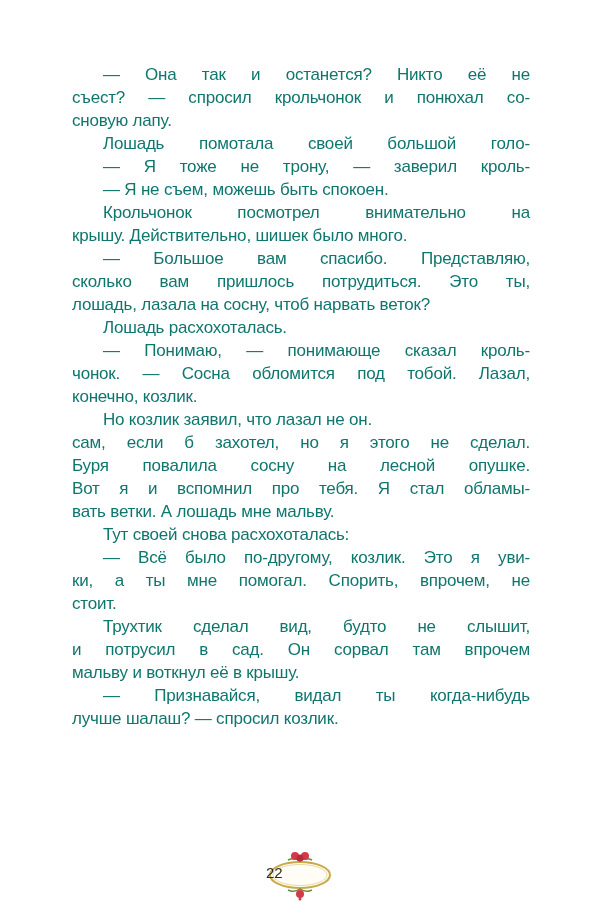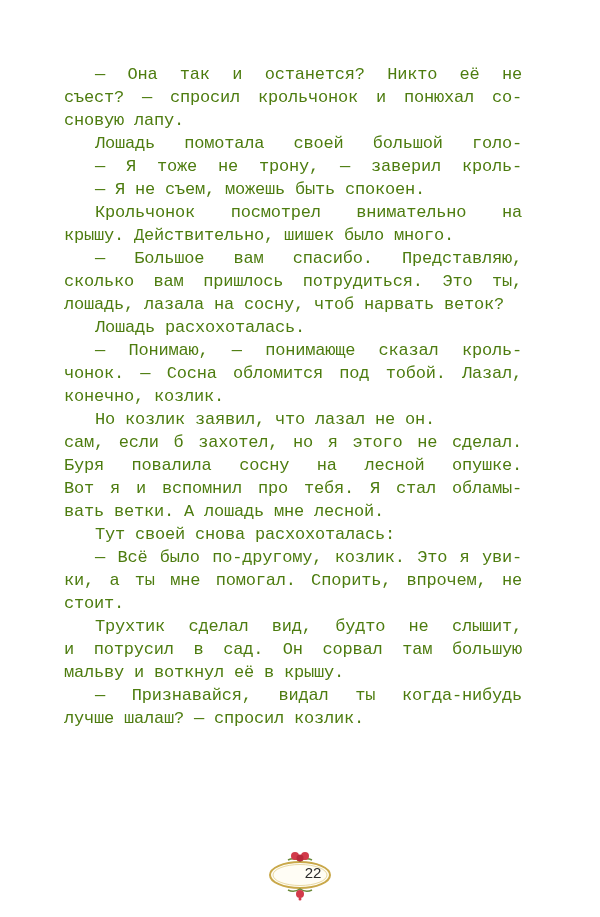--- a/index.html
+++ b/index.html
@@ -1,31 +1,31 @@
 <!DOCTYPE html>
 <html><head>
 <meta charset="utf-8">
 <style>
   html, body { margin: 0; padding: 0; background: #ffffff; }
   body { width: 600px; height: 917px; position: relative; overflow: hidden; }
   .page {
-    position: absolute; left: 64px; top: 63px; width: 458px;
-    font-family: Liberation Mono, monospace;
-    font-size: 17px; line-height: 23.03px; color: #4d7c0f;
+    position: absolute; left: 72px; top: 63px; width: 458px;
+    font-family: Liberation Sans, sans-serif;
+    font-size: 17px; line-height: 23.03px; color: #0f766e;
     letter-spacing: -0.2px;
   }
   .line { display: block; height: 23.03px; white-space: nowrap; text-align: justify; text-align-last: justify; }
   .line.last { text-align-last: left; }
   .line.indent { padding-left: 31px; }
   .folio {
     position: absolute; left: 266px; top: 848px; width: 68px; height: 54px;
   }
   .folio svg { position: absolute; left: 0; top: 0; }
   .folio-num {
-    position: absolute; left: 13px; top: 16px; width: 68px; text-align: center;
+    position: absolute; left: 0; top: 16px; width: 68px; 
     font-family: "Liberation Sans", sans-serif; font-size: 15px; color: #2b2b2b;
   }
 </style>
 </head>
 <body>
 
 <div class="page" id="page-body">
     <span class="line indent">— Она так и останется? Никто её не</span>
     <span class="line">съест? — спросил крольчонок и понюхал со-</span>
     <span class="line last">сновую лапу.</span>
@@ -38,27 +38,27 @@
     <span class="line">сколько вам пришлось потрудиться. Это ты,</span>
     <span class="line last">лошадь, лазала на сосну, чтоб нарвать веток?</span>
     <span class="line indent last">Лошадь расхохоталась.</span>
     <span class="line indent">— Понимаю, — понимающе сказал кроль-</span>
     <span class="line">чонок. — Сосна обломится под тобой. Лазал,</span>
     <span class="line last">конечно, козлик.</span>
     <span class="line indent last">Но козлик заявил, что лазал не он.</span>
     <span class="line">сам, если б захотел, но я этого не сделал.</span>
     <span class="line">Буря повалила сосну на лесной опушке.</span>
     <span class="line">Вот я и вспомнил про тебя. Я стал обламы-</span>
-    <span class="line last">вать ветки. А лошадь мне лесной.</span>
+    <span class="line last">вать ветки. А лошадь мне мальву.</span>
     <span class="line indent last">Тут своей снова расхохоталась:</span>
     <span class="line indent">— Всё было по-другому, козлик. Это я уви-</span>
     <span class="line">ки, а ты мне помогал. Спорить, впрочем, не</span>
     <span class="line last">стоит.</span>
     <span class="line indent">Трухтик сделал вид, будто не слышит,</span>
-    <span class="line">и потрусил в сад. Он сорвал там большую</span>
+    <span class="line">и потрусил в сад. Он сорвал там впрочем</span>
     <span class="line last">мальву и воткнул её в крышу.</span>
     <span class="line indent">— Признавайся, видал ты когда-нибудь</span>
     <span class="line last">лучше шалаш? — спросил козлик.</span>
   </div>
 
 <div class="folio">
   <svg width="68" height="54" viewBox="0 0 68 54">
     <ellipse cx="34" cy="27" rx="30" ry="13" fill="#fffdf5" stroke="#c9a84a" stroke-width="2"></ellipse>
     <ellipse cx="34" cy="27" rx="27" ry="10.5" fill="none" stroke="#e2cf8f" stroke-width="0.8"></ellipse>
     <path d="M22 12 Q28 9 34 13 Q40 9 46 12" fill="none" stroke="#6b8a3a" stroke-width="1.5"></path>

